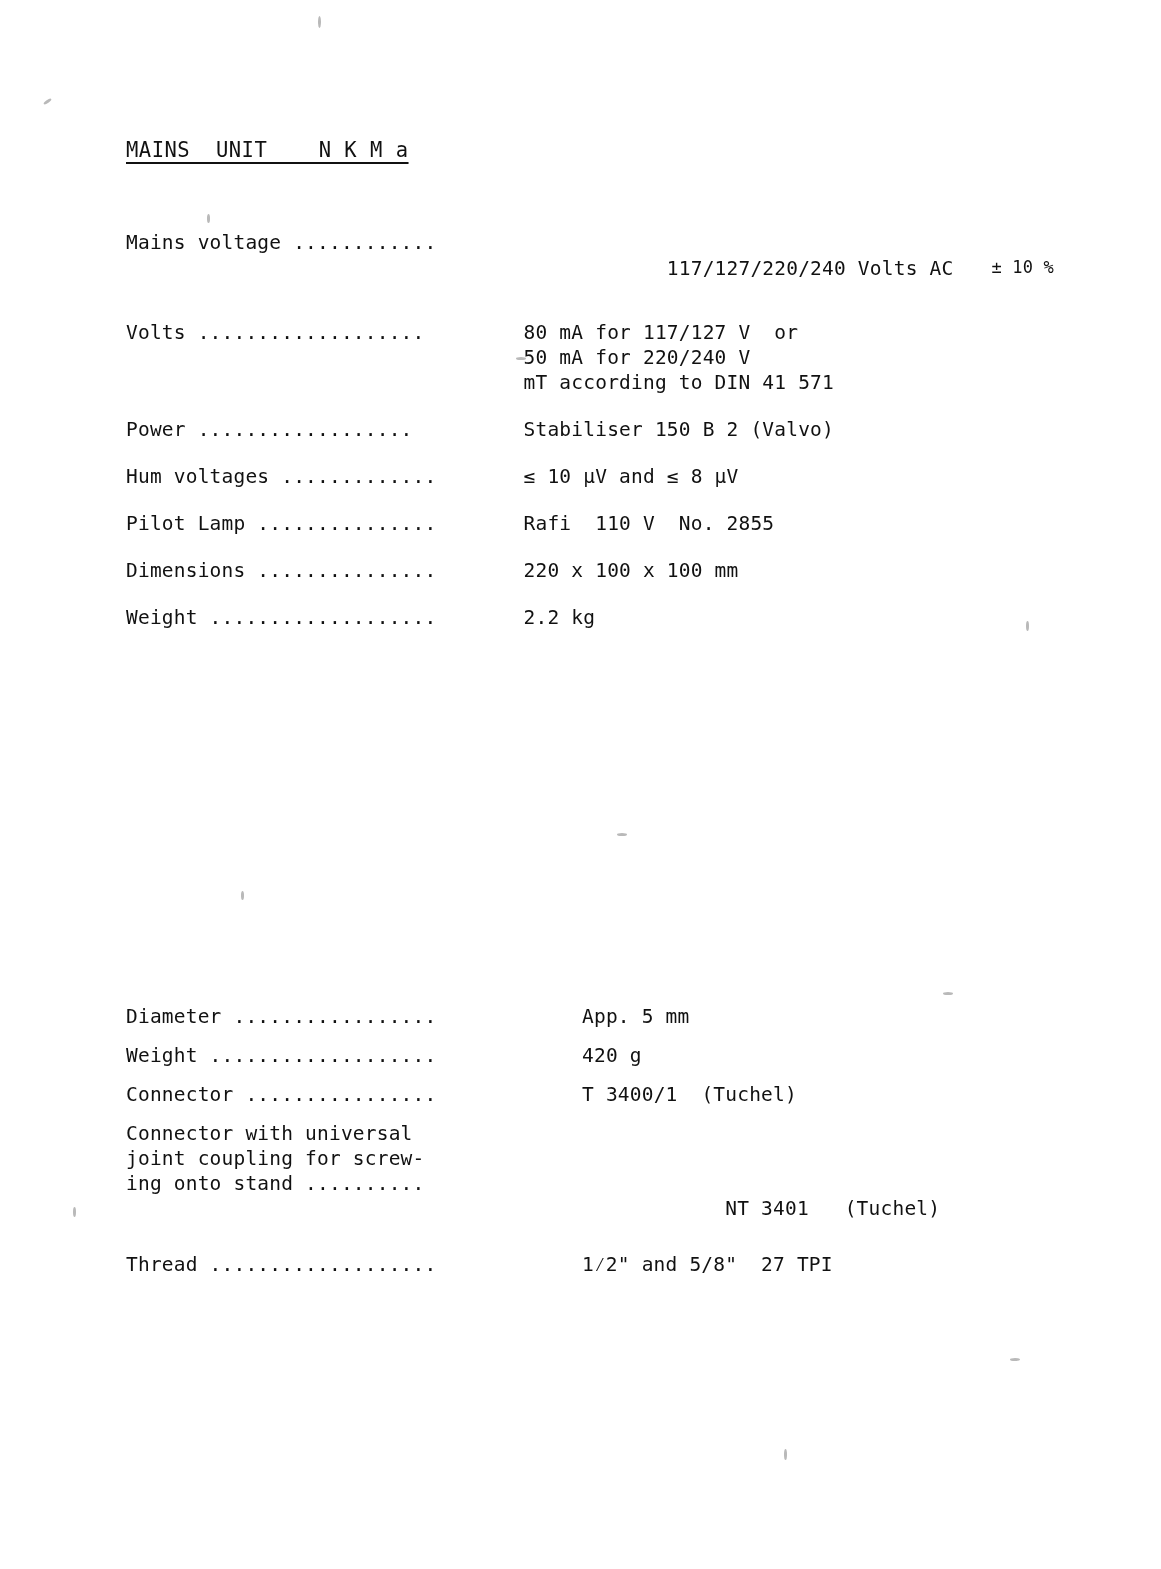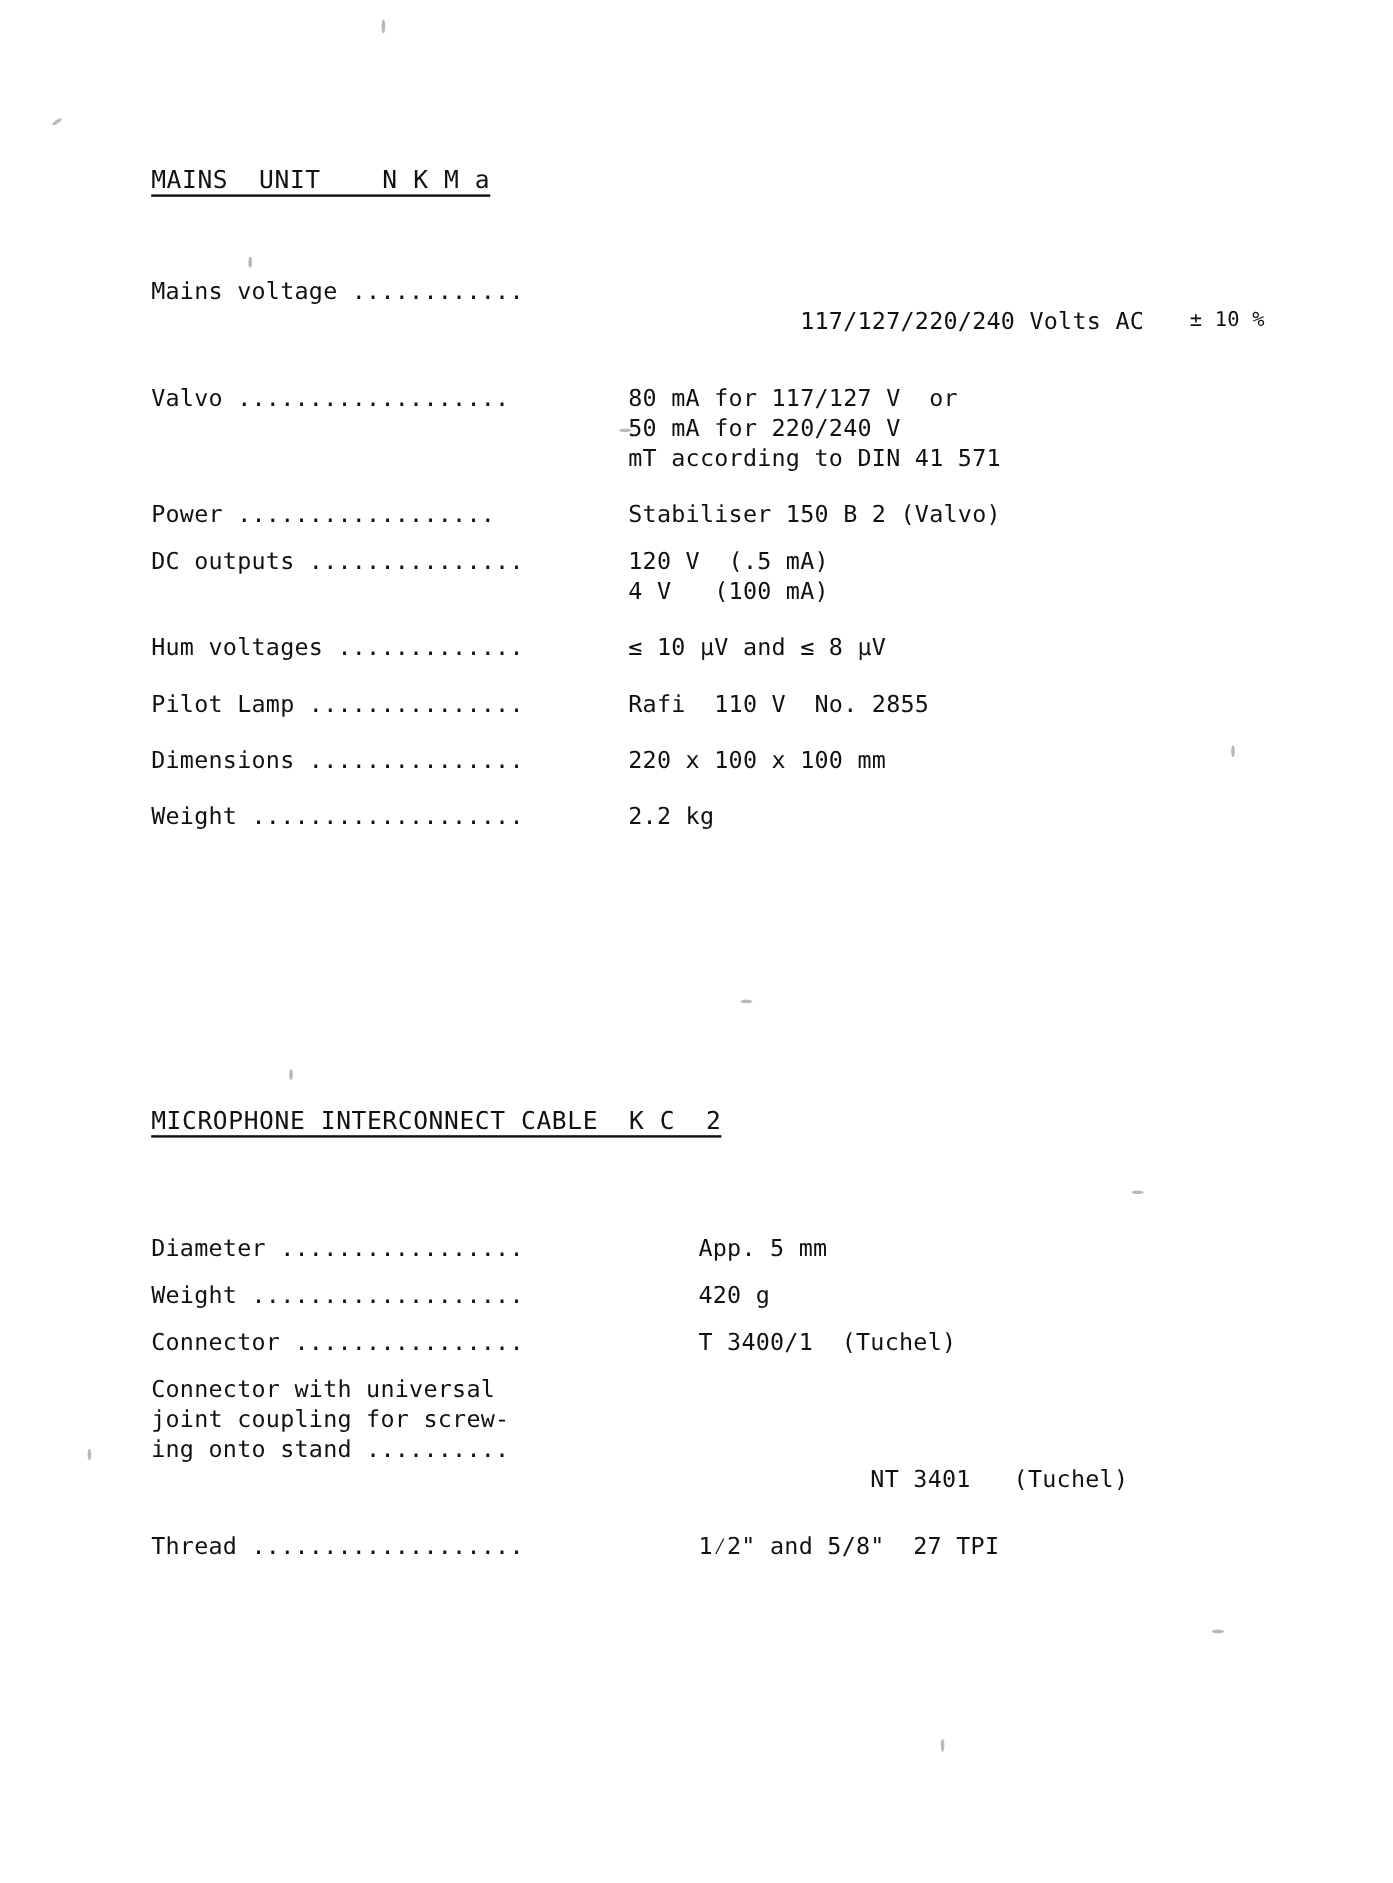--- a/index.html
+++ b/index.html
@@ -91,33 +91,28 @@
 
     <table class="spec-table" style="margin-top:68px;">
       <tbody>
         <tr class="row-gap-none">
           <td class="label">Mains voltage ............</td>
           <td class="value">
             <span>117/127/220/240 Volts AC</span><span style="display:inline-block;width:38px;"></span><span class="sup">± 10 %</span>
           </td>
         </tr>
         <tr class="row-gap-md">
-          <td class="label">Valvo ...................</td>
+          <td class="label">Volts ...................</td>
           <td class="value multiline">80 mA for 117/127 V  or
 50 mA for 220/240 V
 mT according to DIN 41 571</td>
         </tr>
         <tr class="row-gap-lg">
           <td class="label">Power ..................</td>
           <td class="value">Stabiliser 150 B 2 (Valvo)</td>
-        </tr>
-        <tr class="row-gap-md">
-          <td class="label">DC outputs ...............</td>
-          <td class="value multiline">120 V  (.5 mA)
-4 V   (100 mA)</td>
         </tr>
         <tr class="row-gap-lg">
           <td class="label">Hum voltages .............</td>
           <td class="value">≤ 10 µV and ≤ 8 µV</td>
         </tr>
         <tr class="row-gap-lg">
           <td class="label">Pilot Lamp ...............</td>
           <td class="value">Rafi  110 V  No. 2855</td>
         </tr>
         <tr class="row-gap-lg">
@@ -126,21 +121,20 @@
         </tr>
         <tr class="row-gap-lg">
           <td class="label">Weight ...................</td>
           <td class="value">2.2 kg</td>
         </tr>
       </tbody>
     </table>
   </div>
 
   <div class="section" style="top:922px;">
-    <div class="section-title">MICROPHONE INTERCONNECT CABLE  K C  2</div>
 
     <table class="spec-table" style="margin-top:68px;">
       <tbody>
         <tr class="row-gap-md">
           <td class="label">Diameter .................</td>
           <td class="value">App. 5 mm</td>
         </tr>
         <tr class="row-gap-md">
           <td class="label">Weight ...................</td>
           <td class="value">420 g</td>

